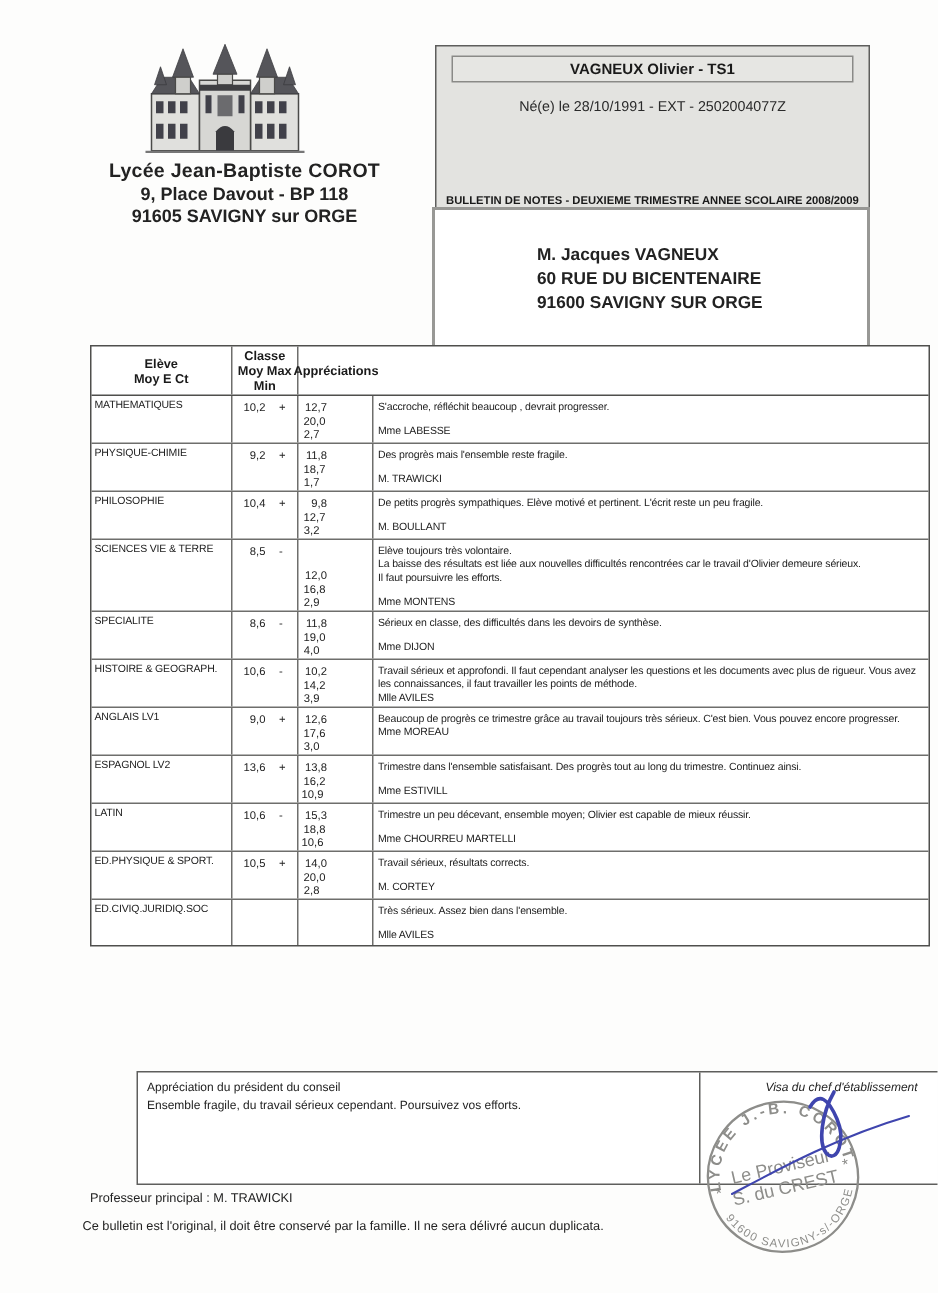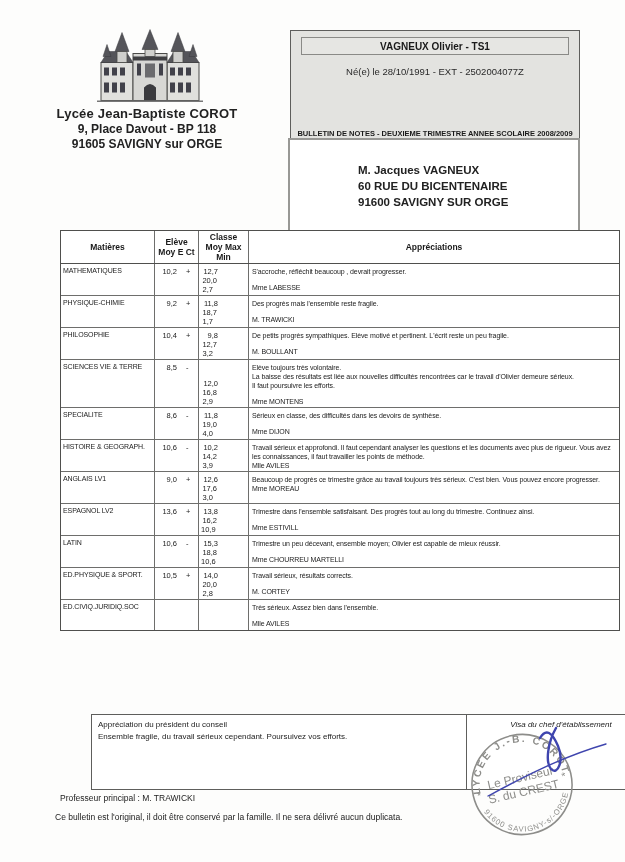--- a/index.html
+++ b/index.html
@@ -6,21 +6,21 @@
   body{
     width:625px;height:862px;position:relative;overflow:hidden;
     background:#fdfdfc;color:#1e1e1e;
     font-family:"Liberation Sans", sans-serif;
     -webkit-font-smoothing:antialiased;
   }
   .abs{position:absolute;}
 
   
   .crest{left:95px;top:28px;width:110px;height:78px;}
-  .school-id{left:18px;top:106px;width:258px;text-align:center;color:#222;}
+  .school-id{left:34px;top:106px;width:258px;text-align:center;color:#222;}
   .school-id .l1{font-size:13px;font-weight:bold;letter-spacing:.2px;}
   .school-id .l2,.school-id .l3{font-size:12px;font-weight:bold;margin-top:1px;}
 
   
   .info-box{left:290px;top:30px;width:290px;height:114px;background:#e3e3e0;border:1px solid #5e5e5c;box-sizing:border-box;}
   .name-strip{margin:6px 10px 0 10px;border:1px solid #8a8a87;text-align:center;font-size:10px;font-weight:bold;padding:3px 0 2px 0;color:#1a1a1a;background:#e6e6e3;}
   .birth-line{text-align:center;font-size:9.5px;margin-top:11px;color:#2a2a2a;}
   .bulletin-line{position:absolute;left:0;right:0;bottom:5px;text-align:center;font-size:7.5px;font-weight:bold;color:#1a1a1a;}
 
   
@@ -126,21 +126,20 @@
 <div class="abs addr-box">
   <div class="addr-text">
     <div>M. Jacques VAGNEUX</div>
     <div>60 RUE DU BICENTENAIRE</div>
     <div>91600 SAVIGNY SUR ORGE</div>
   </div>
 </div>
 
 <div class="abs gt">
   <div class="gt-head">
-    <div class="c h">Matières</div>
     <div class="c h">
       <span>Elève</span>
       <span>Moy E Ct</span>
     </div>
     <div class="c h">
       <span>Classe</span>
       <span>Moy Max Min</span>
     </div>
     <div class="c h">Appréciations</div>
   </div>

